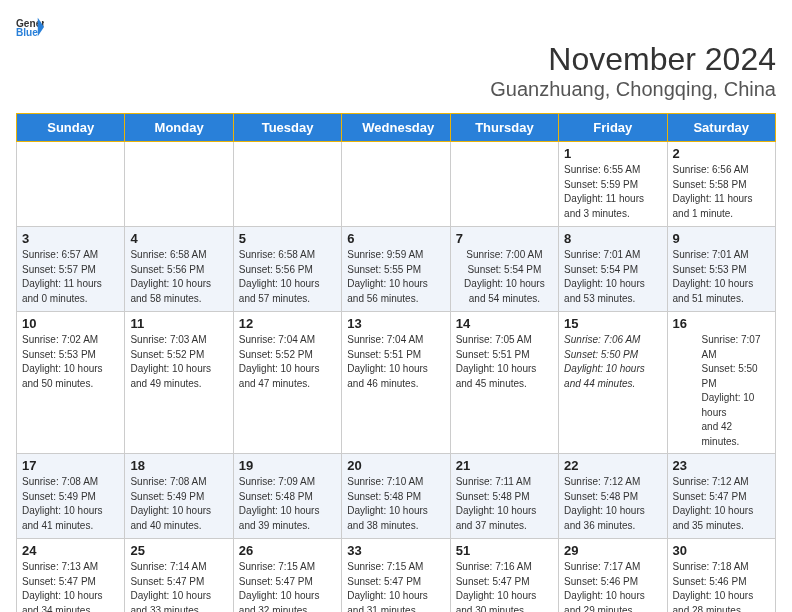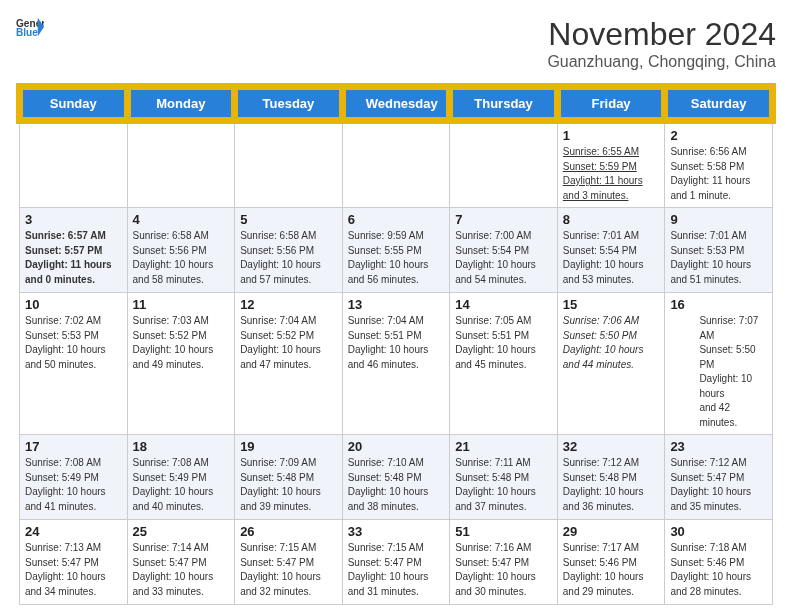--- a/index.html
+++ b/index.html
@@ -20,43 +20,44 @@
       display: flex;
       align-items: center;
       gap: 4px;
     }
     .logo-icon {
       width: 28px;
       height: 22px;
     }
     .title-area {
       text-align: right;
+      margin-top: 25px;
     }
     .month-title {
       font-size: 32px;
       font-weight: normal;
       color: #333;
     }
     .location-title {
-      font-size: 16px;
+      font-size: 20px;
       color: #555;
     }
     table {
       width: 100%;
       border-collapse: collapse;
       table-layout: fixed;
     }
     th {
       background-color: #2980d9;
       color: #fff;
       text-align: center;
       padding: 6px 20px;
       font-size: 13px;
       font-weight: bold;
-      border: 7px solid #eab308;
+      border: 1px solid #eab308;
     }
     td {
       border: 1px solid #ccc;
       vertical-align: top;
       padding: 4px 5px;
       font-size: 10px;
       color: #333;
       height: 85px;
       background: #fff;
     }
@@ -110,37 +111,37 @@
   </thead>
   <tbody id="calendar-body">
   <tr>
         <td class="empty"></td>
         <td class="empty"></td>
         <td class="empty"></td>
         <td class="empty"></td>
         <td class="empty"></td>
         <td>
           <span class="day-number">1</span>
-          <div class="day-detail" style="white-space: pre-line; text-decoration: underline;">Sunrise: 6:55 AM
+          <div class="day-detail" style="white-space: pre-line;">Sunrise: 6:55 AM
 Sunset: 5:59 PM
 Daylight: 11 hours
 and 3 minutes.</div>
         </td>
         <td>
           <span class="day-number">2</span>
           <div class="day-detail" style="white-space: pre-line;">Sunrise: 6:56 AM
 Sunset: 5:58 PM
 Daylight: 11 hours
 and 1 minute.</div>
         </td>
       </tr>
       <tr>
         <td class="alt-row">
           <span class="day-number">3</span>
-          <div class="day-detail" style="white-space: pre-line; font-weight: bold;">Sunrise: 6:57 AM
+          <div class="day-detail" style="white-space: pre-line;">Sunrise: 6:57 AM
 Sunset: 5:57 PM
 Daylight: 11 hours
 and 0 minutes.</div>
         </td>
         <td class="alt-row">
           <span class="day-number">4</span>
           <div class="day-detail" style="white-space: pre-line;">Sunrise: 6:58 AM
 Sunset: 5:56 PM
 Daylight: 10 hours
 and 58 minutes.</div>
@@ -154,21 +155,21 @@
         </td>
         <td class="alt-row">
           <span class="day-number">6</span>
           <div class="day-detail" style="white-space: pre-line;">Sunrise: 9:59 AM
 Sunset: 5:55 PM
 Daylight: 10 hours
 and 56 minutes.</div>
         </td>
         <td class="alt-row">
           <span class="day-number">7</span>
-          <div class="day-detail" style="white-space: pre-line;">Sunrise: 7:00 AM
+          <div class="day-detail" style="white-space: pre-line; text-align: center;">Sunrise: 7:00 AM
 Sunset: 5:54 PM
 Daylight: 10 hours
 and 54 minutes.</div>
         </td>
         <td class="alt-row">
           <span class="day-number">8</span>
           <div class="day-detail" style="white-space: pre-line;">Sunrise: 7:01 AM
 Sunset: 5:54 PM
 Daylight: 10 hours
 and 53 minutes.</div>
@@ -262,21 +263,21 @@
 and 38 minutes.</div>
         </td>
         <td class="alt-row">
           <span class="day-number">21</span>
           <div class="day-detail" style="white-space: pre-line;">Sunrise: 7:11 AM
 Sunset: 5:48 PM
 Daylight: 10 hours
 and 37 minutes.</div>
         </td>
         <td class="alt-row">
-          <span class="day-number">32</span>
+          <span class="day-number">22</span>
           <div class="day-detail" style="white-space: pre-line;">Sunrise: 7:12 AM
 Sunset: 5:48 PM
 Daylight: 10 hours
 and 36 minutes.</div>
         </td>
         <td class="alt-row">
           <span class="day-number">23</span>
           <div class="day-detail" style="white-space: pre-line;">Sunrise: 7:12 AM
 Sunset: 5:47 PM
 Daylight: 10 hours

